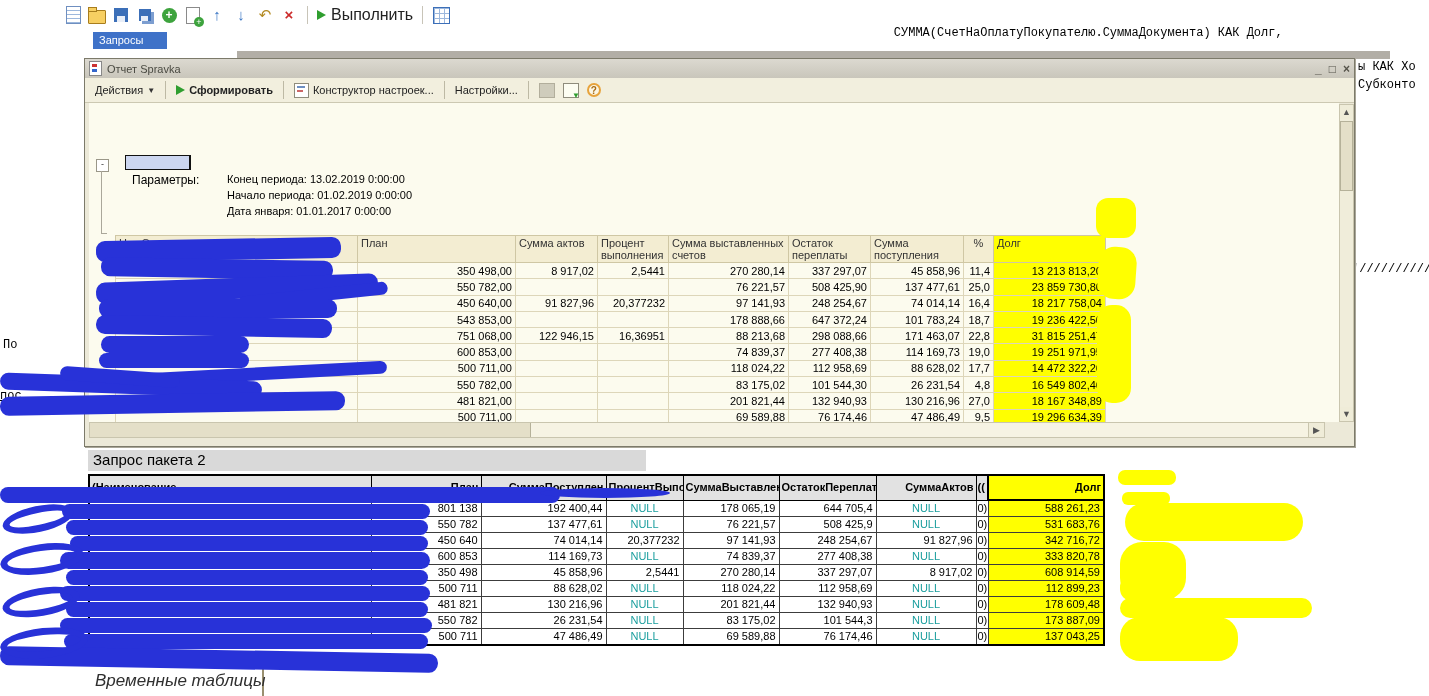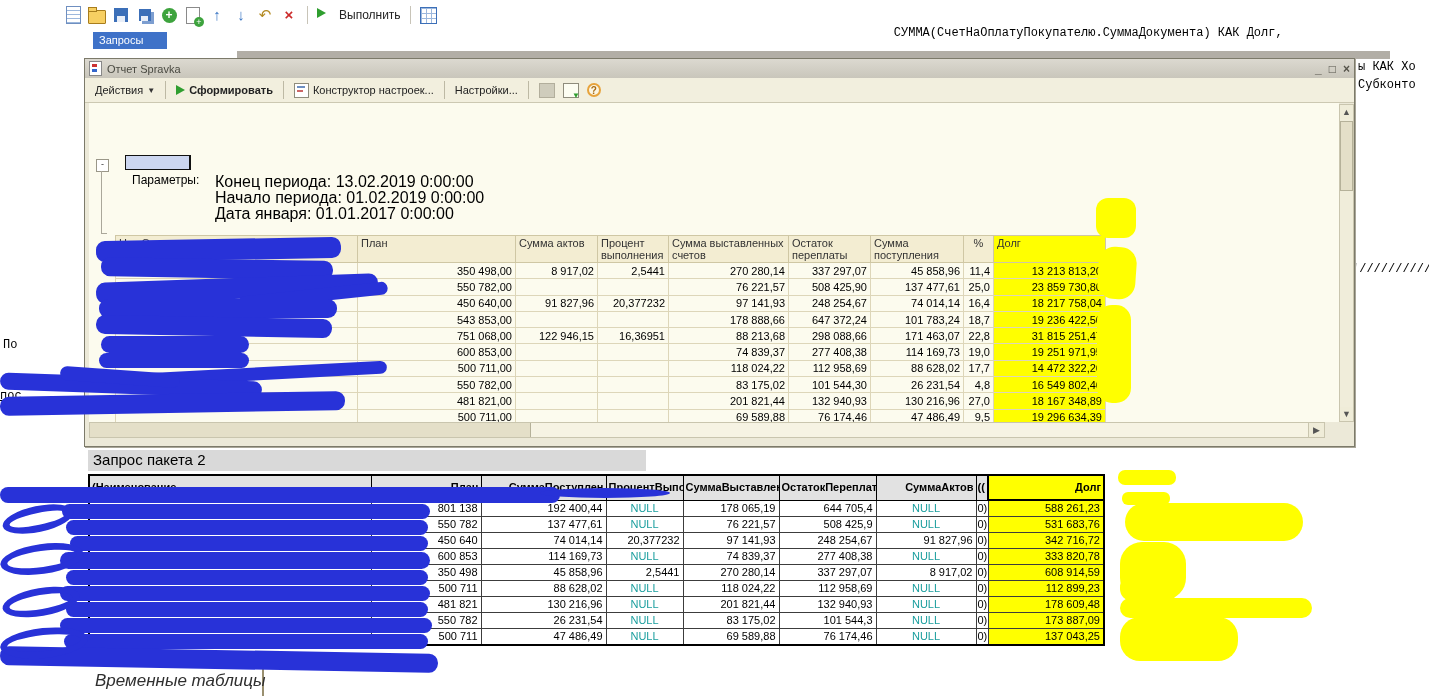--- a/index.html
+++ b/index.html
@@ -23,21 +23,21 @@
   .i-docplus{width:12px;height:15px;background:#fff;border:1px solid #8a8a8a;position:relative}
   .i-docplus::after{content:"+";position:absolute;right:-5px;bottom:-4px;width:10px;height:10px;border-radius:50%;
           background:#3da33d;color:#fff;font-size:9px;line-height:10px;text-align:center}
   .i-up,.i-down{color:#3b76c4;font-weight:bold;font-size:15px}
   .i-undo{color:#b38a22;font-size:15px}
   .i-x{color:#cc2b2b;font-weight:bold;font-size:15px}
   .i-grid{width:15px;height:15px;background:#fff;border:1px solid #3c6fb8;
           background-image:linear-gradient(#9db8dd 1px,transparent 1px),linear-gradient(90deg,#9db8dd 1px,transparent 1px);
           background-size:5px 5px}
   .tb-sep{width:1px;height:18px;background:#c8c4b8;margin:0 3px}
-  .run-btn{display:flex;gap:13px;font-size:12px;color:#222}
+  .run-btn{display:flex;align-items:center;gap:5px;font-size:16px;color:#222}
   .play{width:0;height:0;border-left:9px solid #2f9e2f;border-top:5px solid transparent;border-bottom:5px solid transparent}
   .tab-zaprosy{position:absolute;left:93px;top:32px;width:74px;height:17px;background:#3f72c8;color:#fff;
                font-size:11px;line-height:17px;padding-left:6px;box-sizing:border-box}
   .gray-bar{position:absolute;left:237px;top:51px;width:1153px;height:8px;background:#b2aea6}
   .query-code{position:absolute;left:865px;top:-4px;font-family:"Liberation Mono","DejaVu Sans Mono",monospace;
               font-size:12px;line-height:15px;white-space:pre;color:#000}
   .frag{position:absolute;font-family:"Liberation Mono","DejaVu Sans Mono",monospace;font-size:12px;color:#000}
   .frag-u{text-decoration:underline}
   .pane-line{position:absolute;left:262px;top:667px;width:2px;height:29px;background:#9a9070}
   .q2-titlebar{position:absolute;left:88px;top:450px;width:558px;height:21px;background:#d9d9d9}
@@ -70,21 +70,21 @@
   .help-ic{width:14px;height:14px;border-radius:50%;border:2px solid #e7a33c;color:#a86a14;font-size:10px;
            font-weight:bold;display:flex;align-items:center;justify-content:center;box-sizing:border-box;background:#fbf6e4}
   .dcontent{position:absolute;left:4px;top:44px;width:1250px;height:319px;background:#fcfbee;overflow:hidden}
   .collapse-box{position:absolute;left:7px;top:56px;width:11px;height:11px;background:#fff;border:1px solid #9a9788;
                 font-size:9px;line-height:9px;text-align:center;color:#333}
   .bracket{position:absolute;left:12px;top:68px;width:1px;height:62px;background:#aaa79a}
   .bracket-tick{position:absolute;left:12px;top:130px;width:6px;height:1px;background:#aaa79a}
   .sel-cell{position:absolute;left:36px;top:52px;width:66px;height:15px;background:#ccd6f0;
             border:1px solid #111;border-right-width:2px;box-sizing:border-box}
   .param-label{position:absolute;left:43px;top:70px;font-size:12px}
-  .param-line{position:absolute;left:126px;font-size:16px}
+  .param-line{position:absolute;left:138px;font-size:11px}
 
   
   #report-table{position:absolute;left:26px;top:132px;border-collapse:collapse;table-layout:fixed;width:990px;
                 font-size:11px}
   #report-table th{background:#f3edd2;border:1px solid #cfc7a4;font-weight:normal;text-align:left;
                    vertical-align:top;padding:1px 3px;color:#333;overflow:hidden}
   #report-table td{border:1px solid #ddd6b9;padding:0 3px;height:15.3px;line-height:14px;overflow:hidden;white-space:nowrap}
   #report-table .c-name{text-align:left}
   #report-table .c-num{text-align:right}
   #report-table th.c-num{text-align:left}

